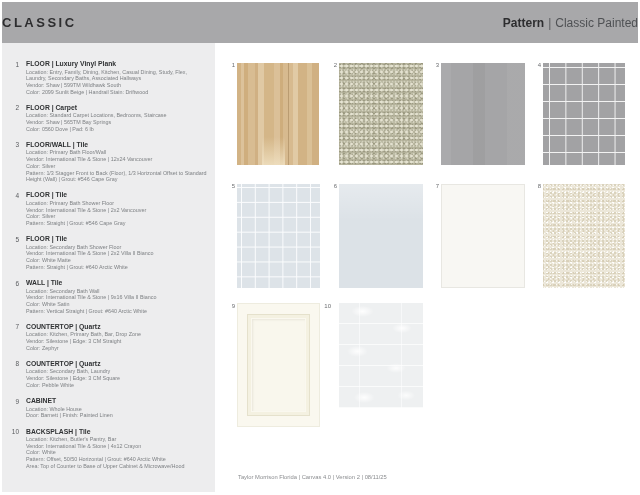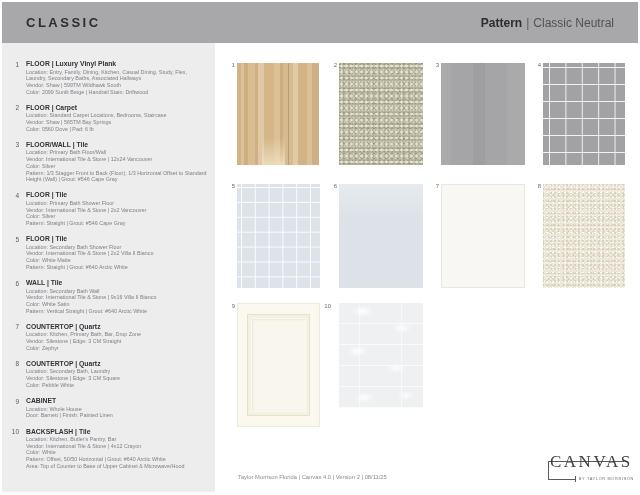--- a/index.html
+++ b/index.html
@@ -2,21 +2,21 @@
 <html><head>
 <meta charset="utf-8">
 <style>
   * { margin:0; padding:0; box-sizing:border-box; }
   html,body { background:#fff; }
   body { font-family:"Liberation Sans", sans-serif; }
   .page { position:relative; width:640px; height:495px; background:#fff; overflow:hidden; }
 
   
   .header { position:absolute; left:2px; right:2px; top:2px; height:41px; background:#a8a8aa;
-            display:flex; align-items:center; justify-content:space-between; padding:0 24px; }
+            display:flex; align-items:center; justify-content:space-between; padding:0 0; }
   .h-title { font-size:13px; font-weight:bold; letter-spacing:2.5px; color:#2d2d2f; }
   .h-right { font-size:12px; color:#4f5154; }
   .h-right b { color:#2d2d2f; font-weight:bold; }
   .h-sep { margin:0 4px; color:#5a5c5f; }
 
   
   .panel { position:absolute; left:2px; top:43px; width:213px; bottom:3px; background:#ededee;
            padding:17px 8px 0 0; }
   .item { display:flex; margin-bottom:8.5px; }
   .inum { width:24px; flex:0 0 24px; text-align:right; padding-right:7px;
@@ -120,21 +120,21 @@
     border-left:1px solid #595b60; font-size:3.8px; letter-spacing:.7px; color:#6a6c70; }
 </style>
 </head>
 <body>
 
 <div class="page">
 
   <div class="header">
     <div class="h-title">CLASSIC</div>
     <div class="h-right">
-      <b>Pattern</b><span class="h-sep">|</span><span>Classic Neutral</span>
+      <b>Pattern</b><span class="h-sep">|</span><span>Classic Painted</span>
     </div>
   </div>
 
   <div class="panel">
 
     <div class="item">
       <div class="inum">1</div>
       <div class="ibody">
         <div class="ititle">FLOOR | Luxury Vinyl Plank</div>
         <div class="idetail">Location: Entry, Family, Dining, Kitchen, Casual Dining, Study, Flex, Laundry, Secondary Baths, Associated Hallways</div>
@@ -269,19 +269,14 @@
     <div class="cab-frame">
       <div class="cab-panel"></div>
     </div>
   </div>
 
   <div class="snum" style="left:315px;top:303px">10</div>
   <div class="swatch sw-subway" style="left:339px;top:303px;width:84px;height:105px"></div>
 
   <div class="footer-caption">Taylor Morrison Florida | Canvas 4.0 | Version 2 | 08/11/25</div>
 
-  <div class="logo">
-    <div class="logo-box"></div>
-    <div class="logo-text">CANVAS</div>
-    <div class="logo-tag">BY TAYLOR MORRISON</div>
-  </div>
 
 </div>
 
 </body></html>

